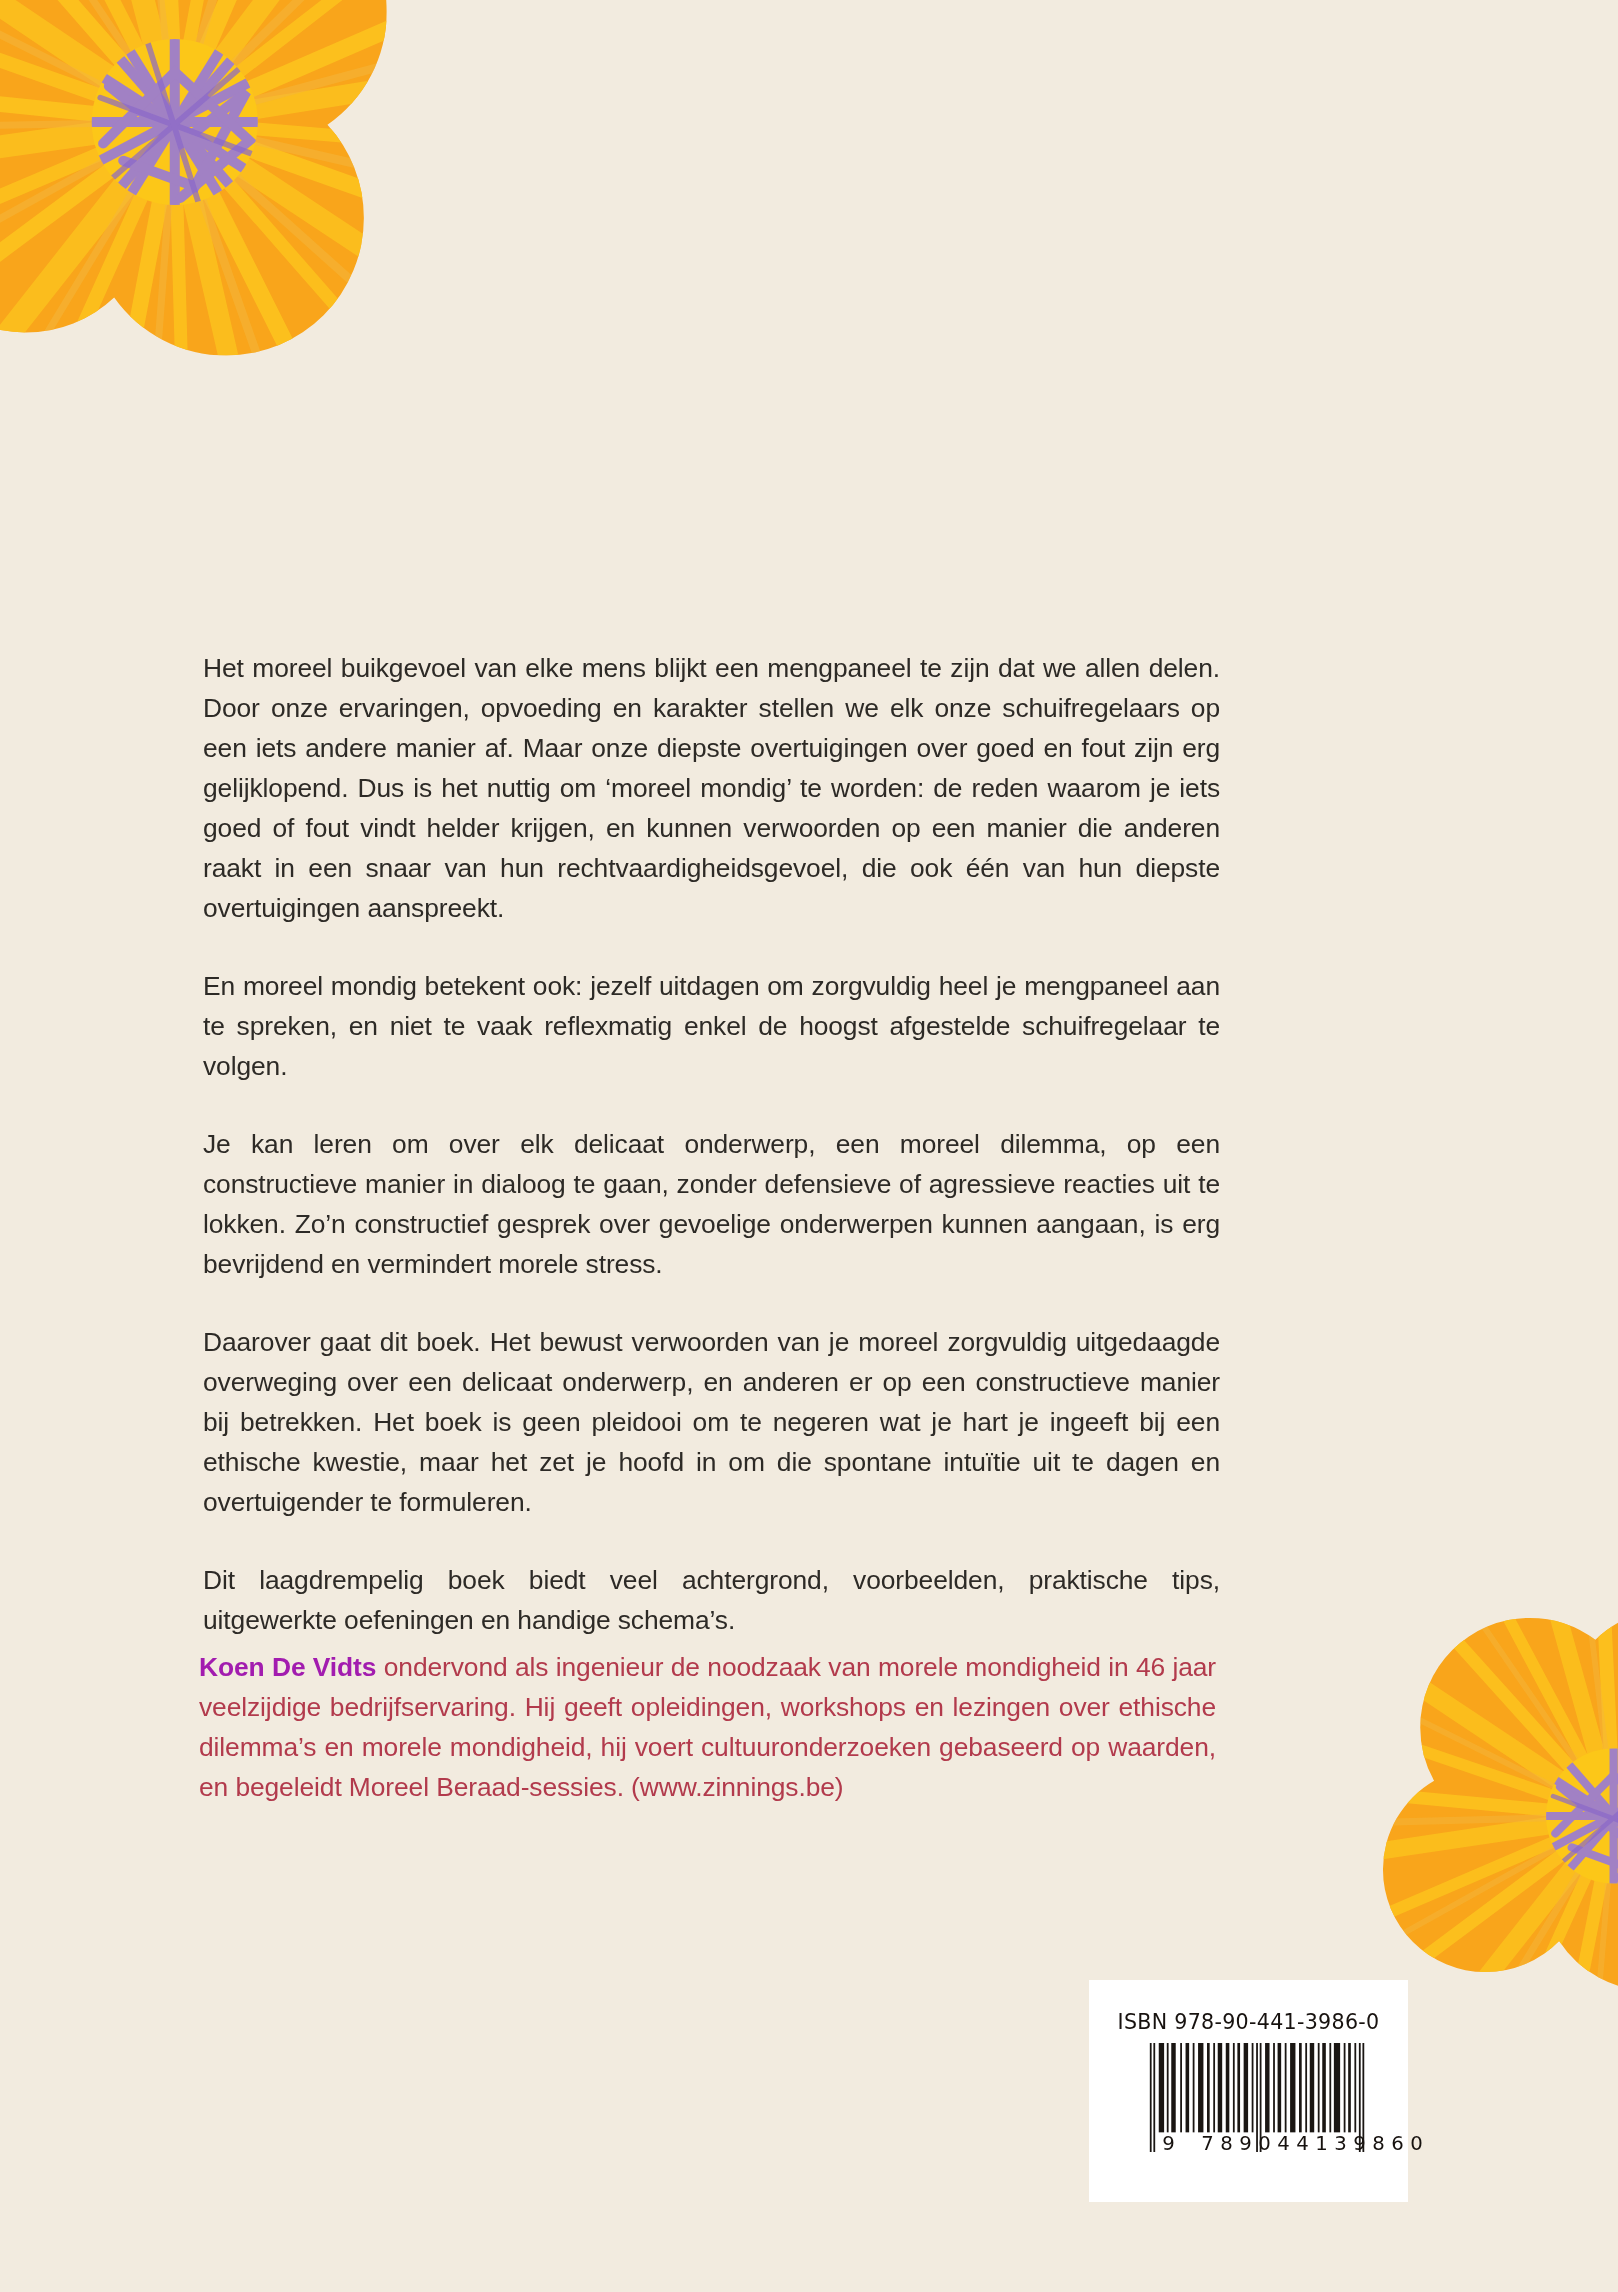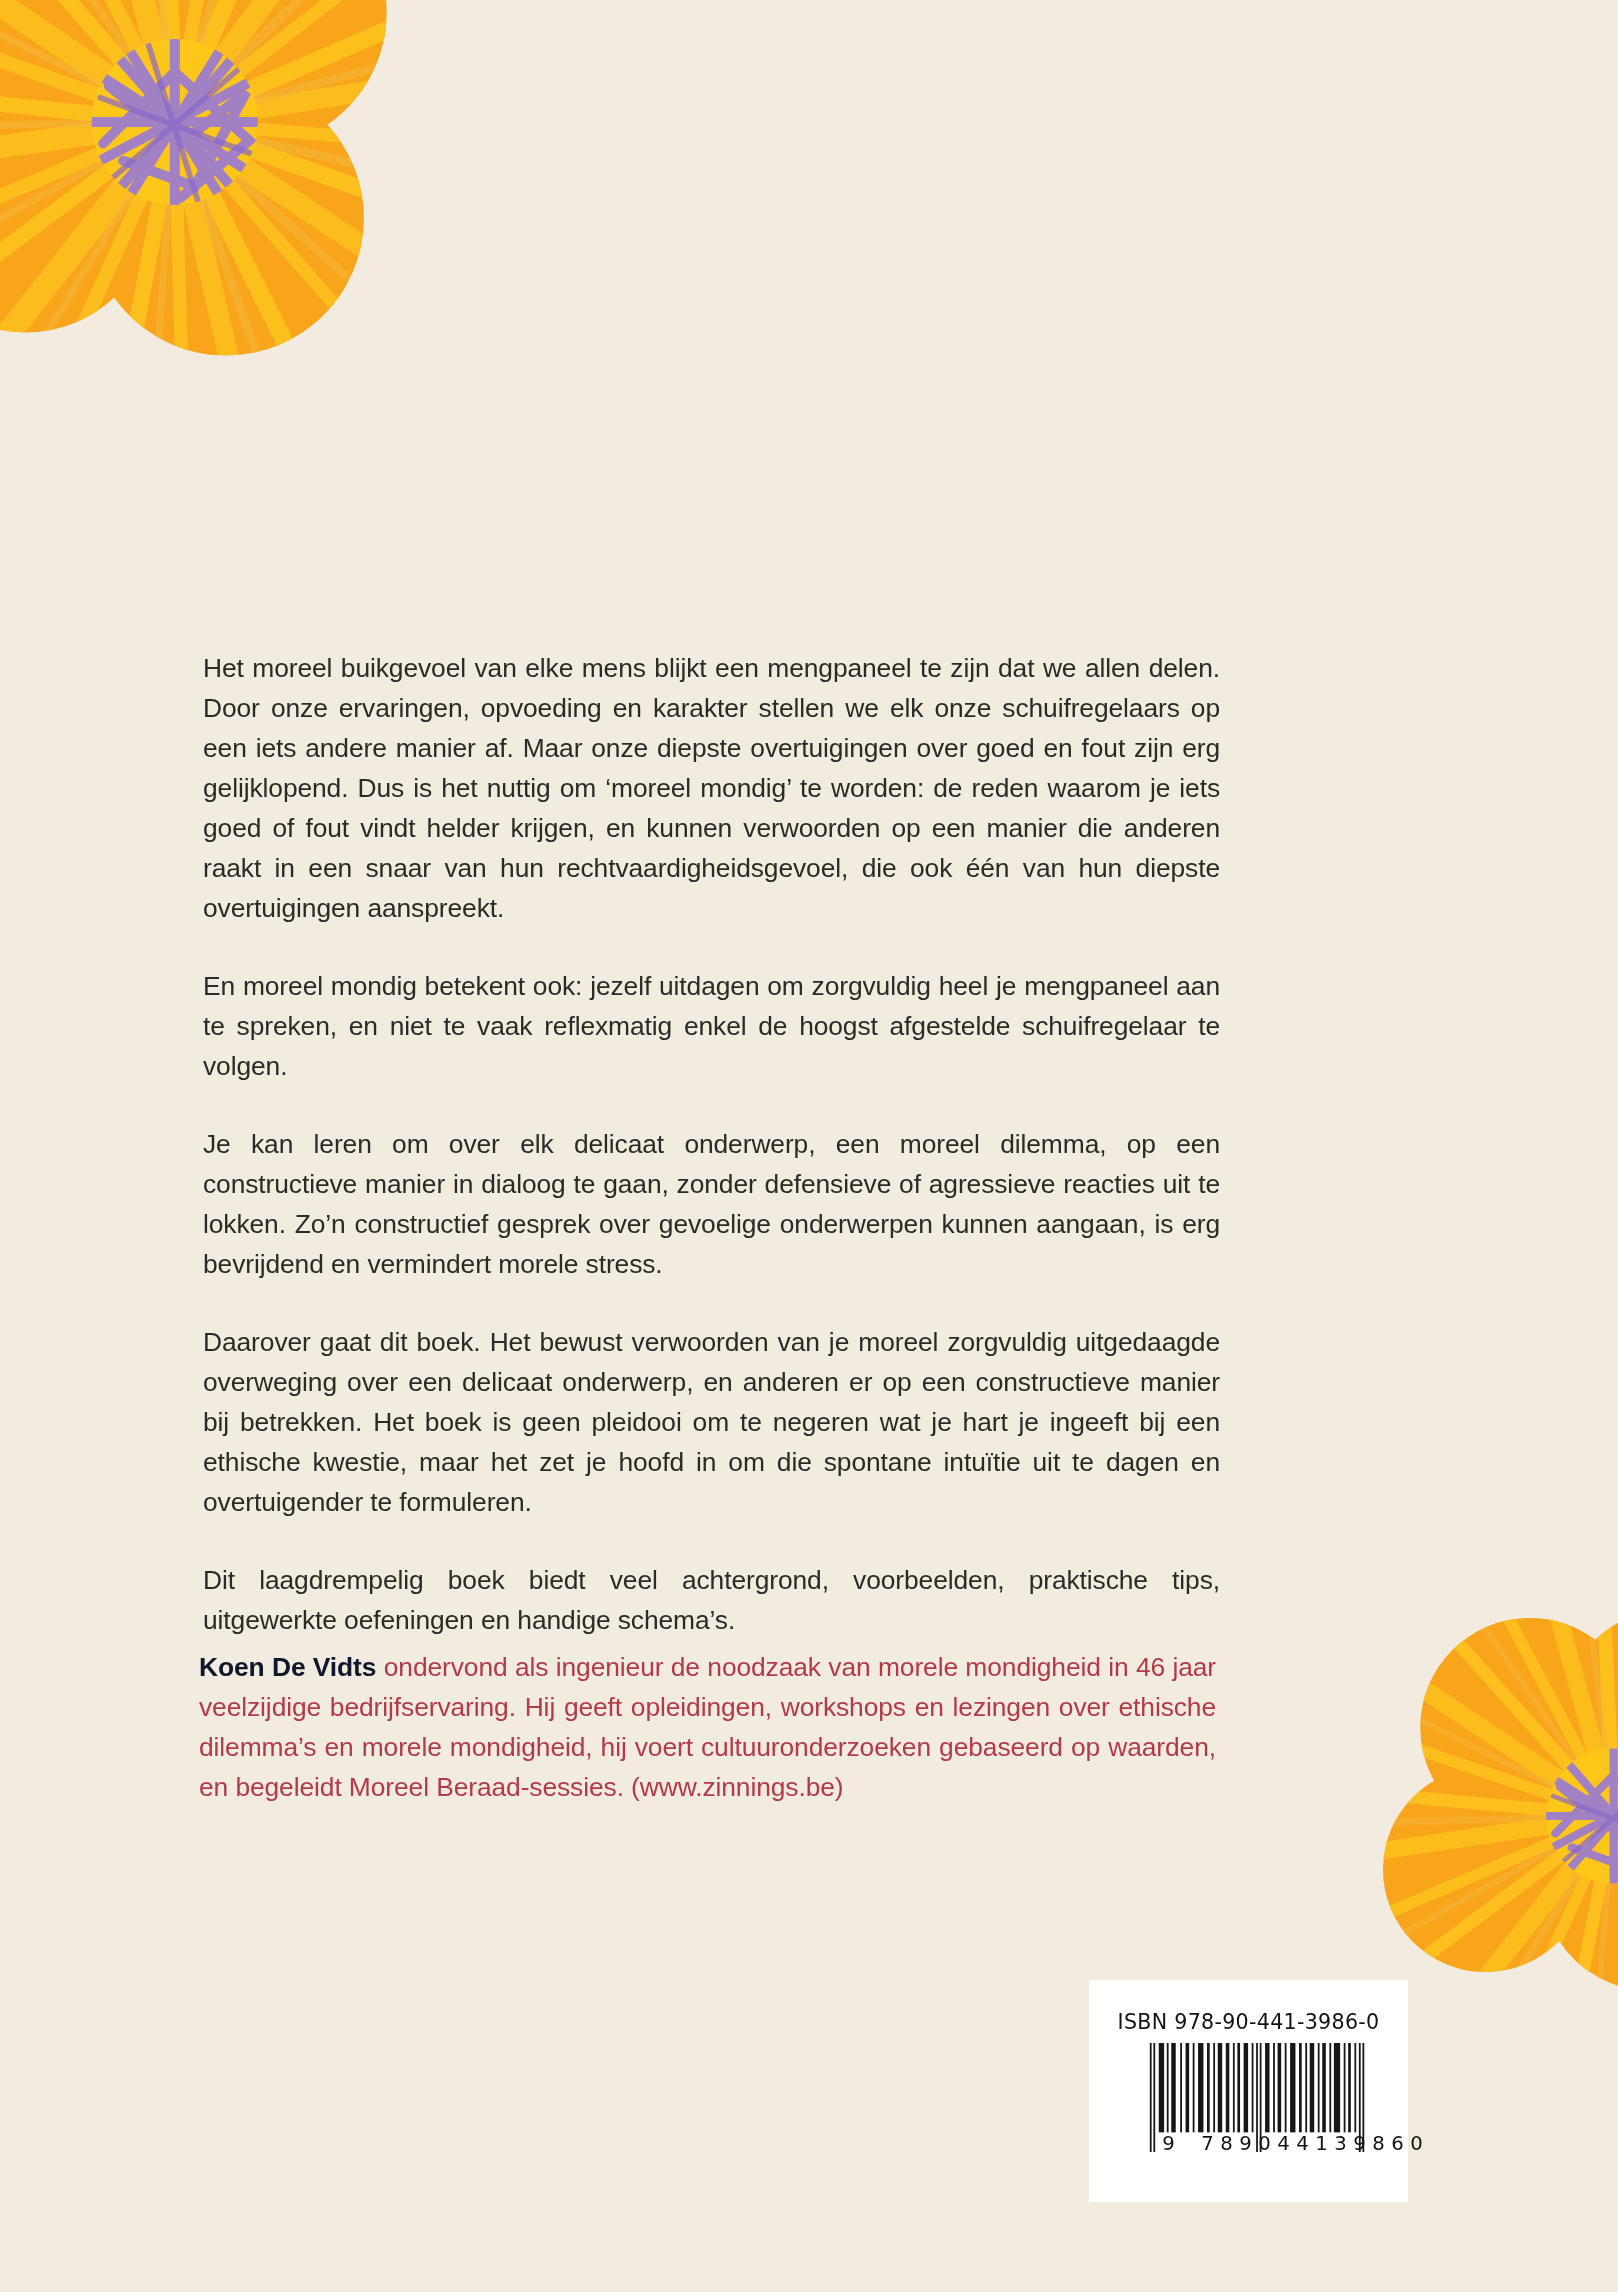--- a/index.html
+++ b/index.html
@@ -67,21 +67,21 @@
     margin: 0;
     font-family: "Liberation Sans", sans-serif;
     font-size: 26.4px;
     line-height: 40px;
     color: #b23a4c;
     text-align: justify;
     letter-spacing: -0.1px;
   }
   .bio .author-name {
     font-weight: bold;
-    color: #0f172a;
+    color: #a21caf;
   }
 
   
   .logo {
     position: absolute;
     left: 318px;
     top: 2049px;
     height: 63px;
     display: flex;
     align-items: baseline;

